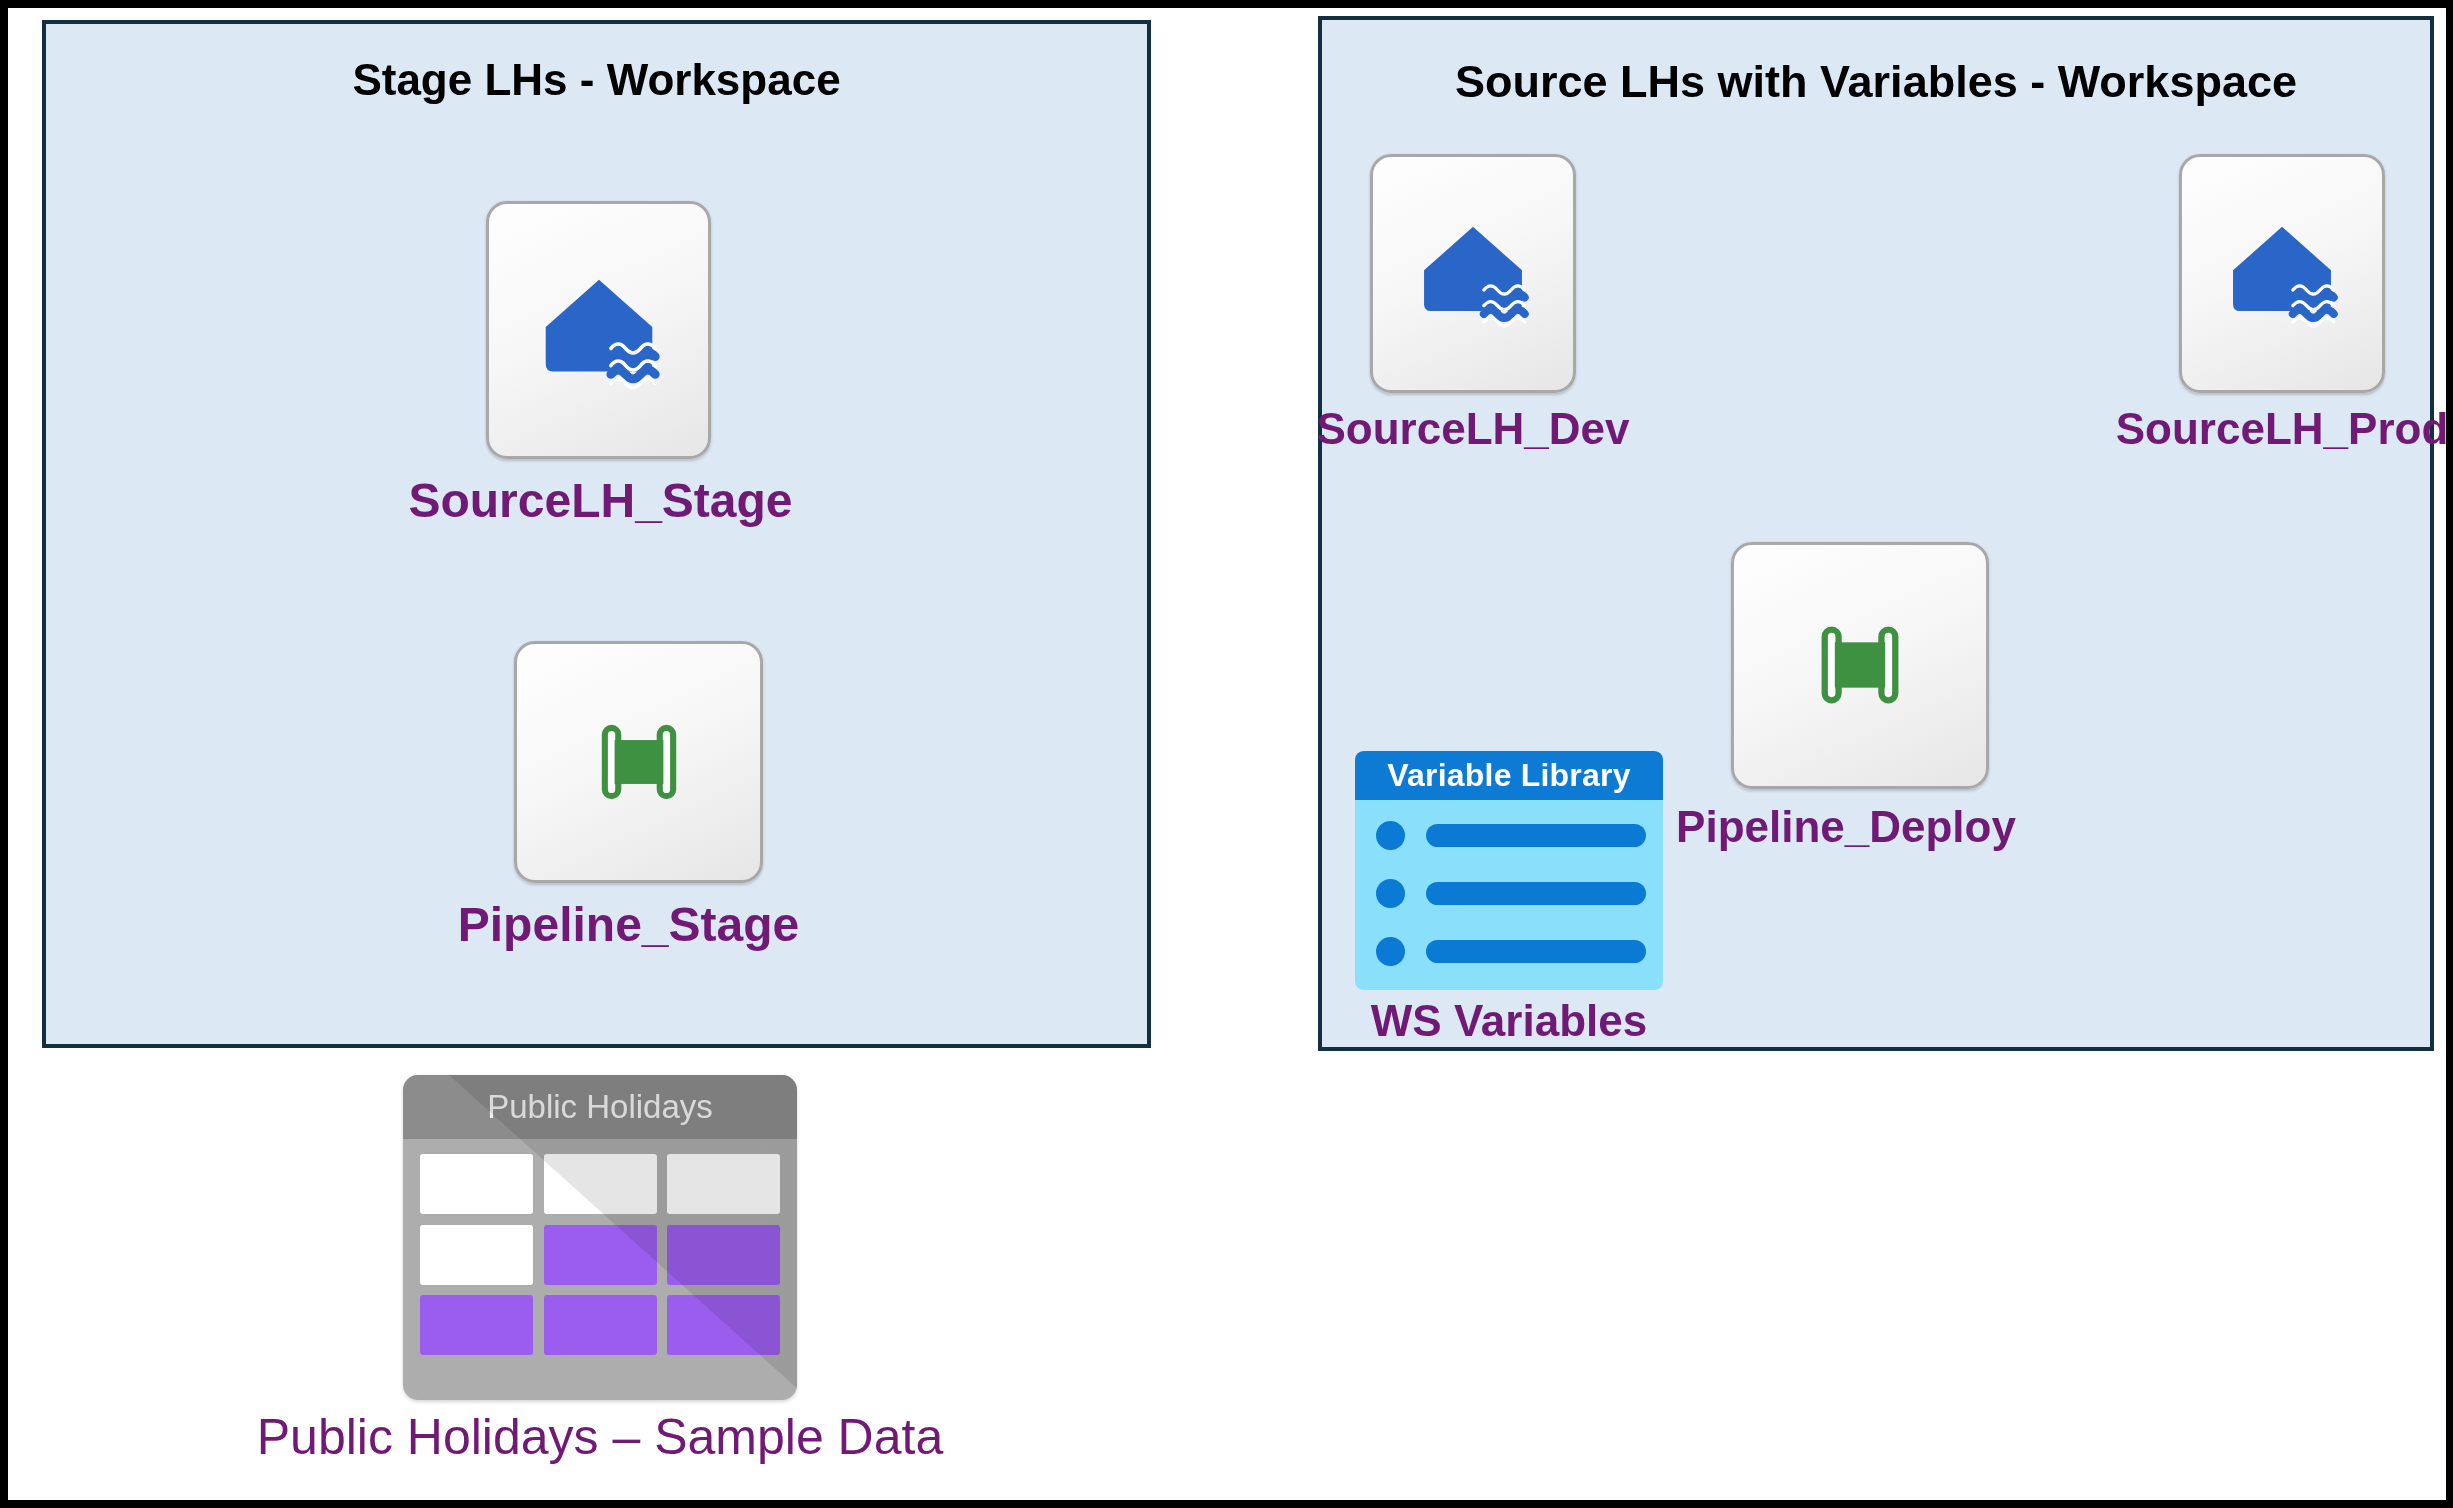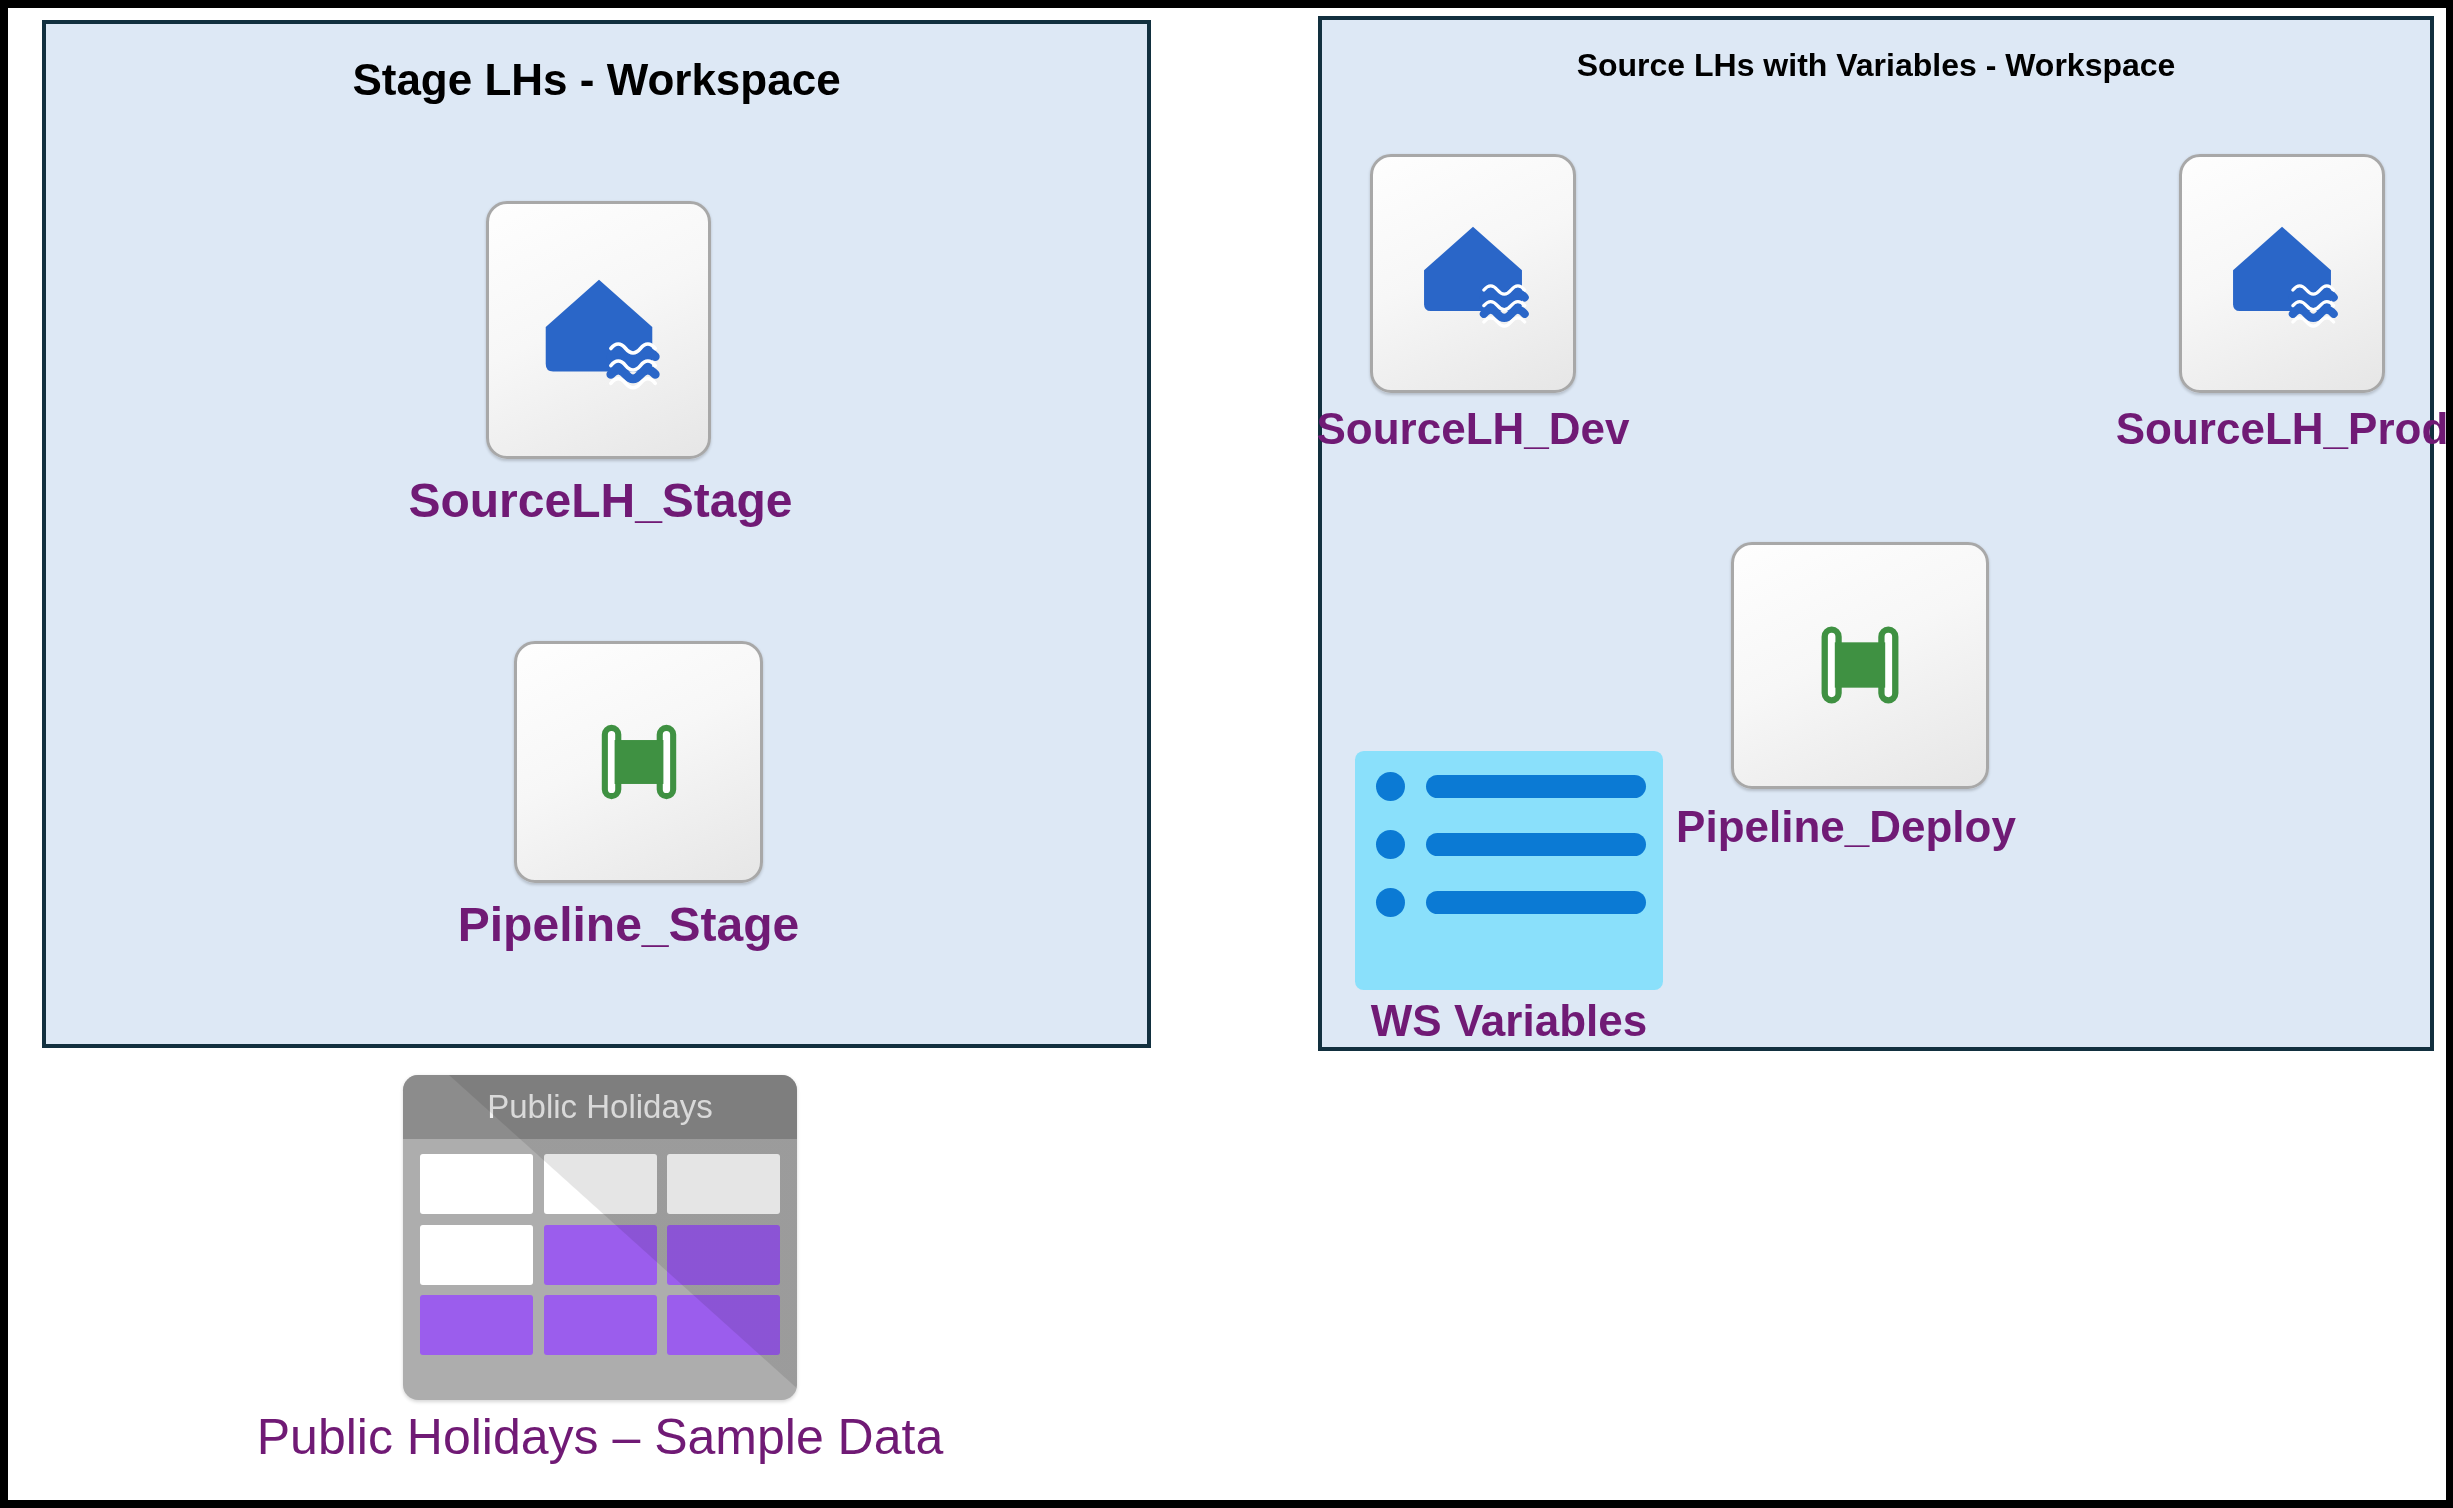--- a/index.html
+++ b/index.html
@@ -171,21 +171,21 @@
             <rect x="30" y="32" width="40" height="36" fill="#3f9142"></rect>
           </svg>
         </span>
       </div>
       <div class="caption" style="top:256px; font-size:48px;">Pipeline_Stage</div>
     </div>
   </div>
 
   <div class="panel" style="left:1310px; top:7.6px; width:1116px; height:1035px;">
 
-    <div class="panel-title" style="top:27px; font-size:32px;">Source LHs with Variables - Workspace</div>
+    <div class="panel-title" style="top:36px; font-size:45px;">Source LHs with Variables - Workspace</div>
 
     <div class="item" style="left:48px; top:134px; width:206px;">
       <div class="tile" style="width:206px; height:239px;">
         <span>
           <svg width="136" height="136" viewBox="0 0 100 100">
             <path d="M50 16 L86 48 L86 73 Q86 78 81 78 L19 78 Q14 78 14 73 L14 48 Z" fill="#2a66c8"></path>
             <g stroke="#2a66c8" stroke-width="6" stroke-linecap="round" fill="none">
               <path d="M58 68 q5 -6 10 0 q5 6 10 0 q5 -6 10 0"></path>
               <path d="M58 80 q5 -6 10 0 q5 6 10 0 q5 -6 10 0"></path>
             </g>
@@ -229,20 +229,21 @@
             <rect x="67" y="22" width="11" height="56" rx="5.5" fill="#ffffff" stroke="#3f9142" stroke-width="5"></rect>
             <rect x="30" y="32" width="40" height="36" fill="#3f9142"></rect>
           </svg>
         </span>
       </div>
       <div class="caption" style="top:260px; font-size:44px;">Pipeline_Deploy</div>
     </div>
 
     <div class="item" style="left:33px; top:731px; width:308px;">
       <div class="varlib" style="width:308px; height:239px;">
+        <div class="varlib-header" style="font-size:32px; line-height:49px; height:49px;">Variable Library</div>
         <div class="varlib-body">
           <div class="varlib-row" style="margin-bottom:29px;">
             <span class="varlib-dot"></span>
             <span class="varlib-bar"></span>
           </div>
           <div class="varlib-row" style="margin-bottom:29px;">
             <span class="varlib-dot"></span>
             <span class="varlib-bar"></span>
           </div>
           <div class="varlib-row">

